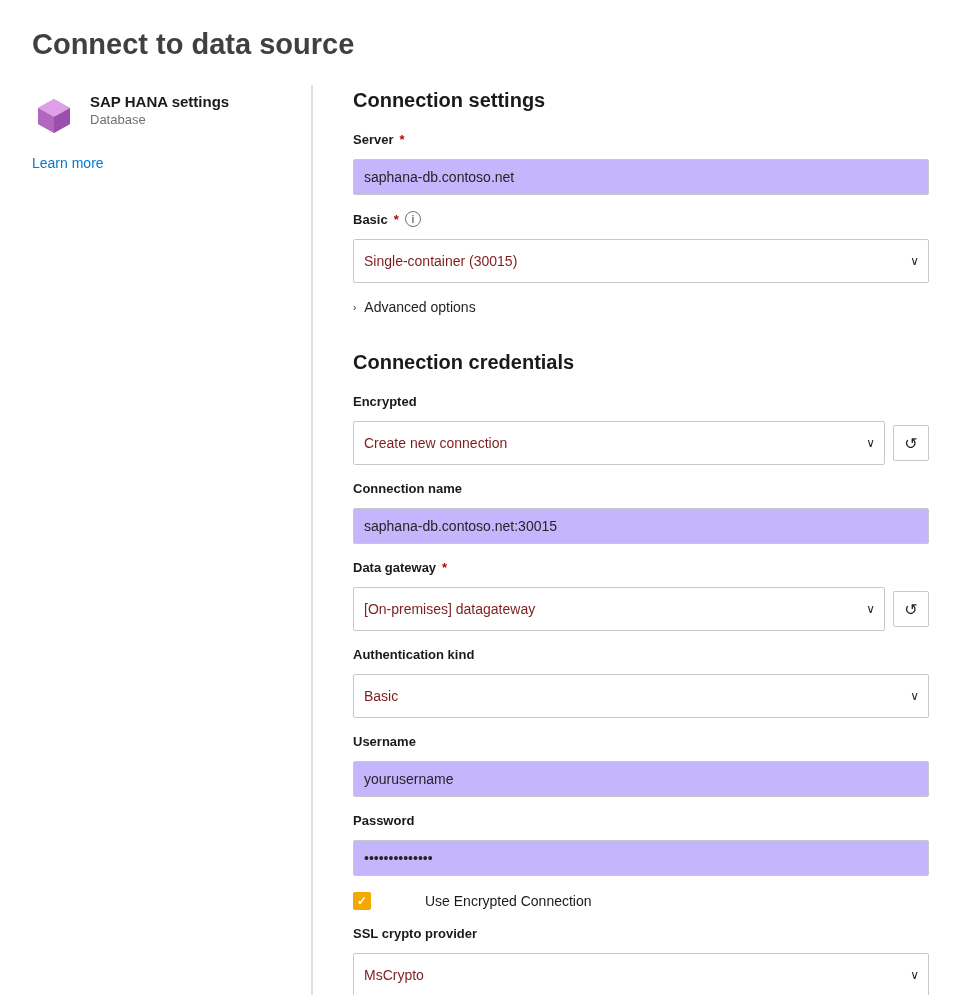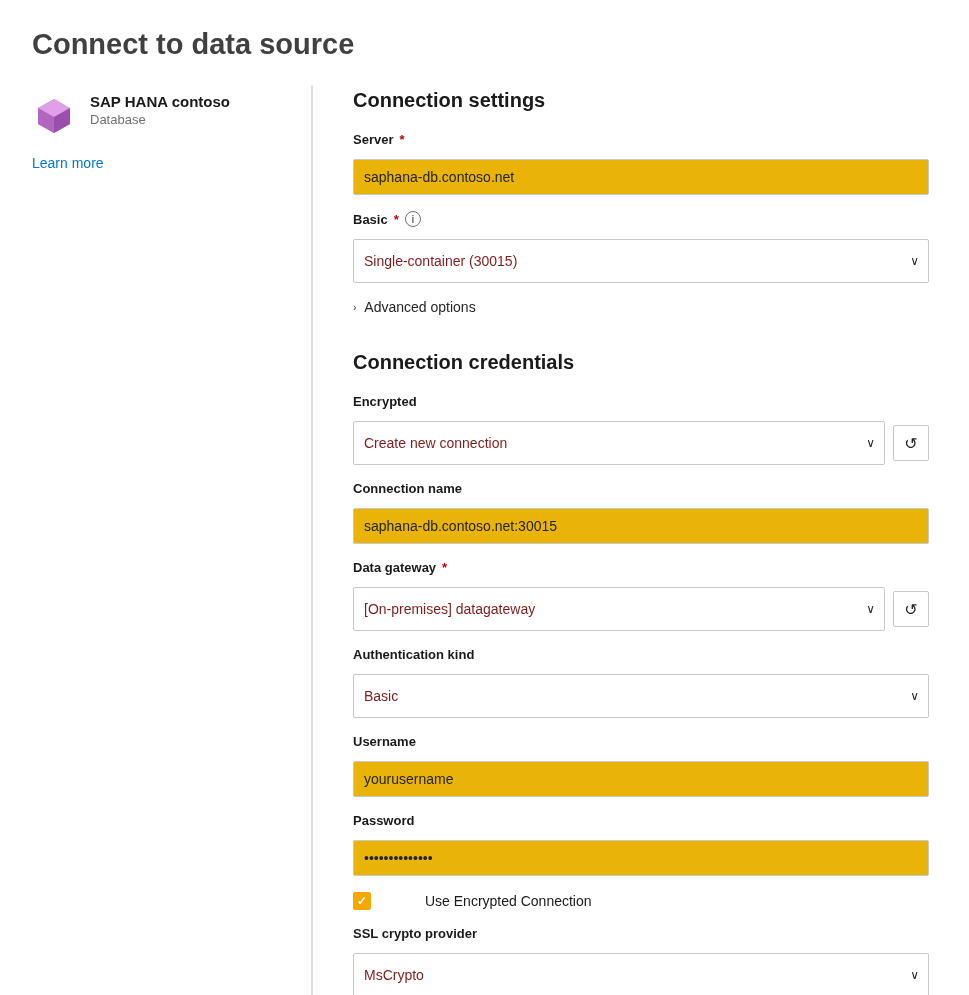--- a/index.html
+++ b/index.html
@@ -134,21 +134,21 @@
 
     .text-input {
       width: 100%;
       max-width: 580px;
       height: 36px;
       border: 1px solid #c8c8c8;
       border-radius: 2px;
       padding: 0 10px;
       font-size: 14px;
       color: #252525;
-      background: #eab308;
+      background: #c4b5fd;
       outline: none;
     }
 
     .select-wrapper {
       position: relative;
       width: 100%;
       max-width: 580px;
     }
 
     .select-with-refresh {
@@ -270,21 +270,21 @@
       <div class="connector-icon">
         <svg viewBox="0 0 44 44" xmlns="http://www.w3.org/2000/svg">
 
           <polygon points="22,6 38,15 38,31 22,40 6,31 6,15" fill="#c87dd4" opacity="0.85"></polygon>
           <polygon points="22,6 38,15 22,24 6,15" fill="#e0a0e8"></polygon>
           <polygon points="22,24 38,15 38,31 22,40" fill="#9b4fad"></polygon>
           <polygon points="22,24 6,15 6,31 22,40" fill="#b366c0"></polygon>
         </svg>
       </div>
       <div class="connector-text">
-        <span class="connector-name">SAP HANA contoso</span>
+        <span class="connector-name">SAP HANA settings</span>
         <span class="connector-type">Database</span>
       </div>
     </div>
     <a class="learn-more-link" href="#">Learn more</a>
   </div>
 
   <div style="width:1px; background:#e0e0e0; margin: 0 0 0 0; align-self: stretch;"></div>
 
   <div class="right-panel">
 

